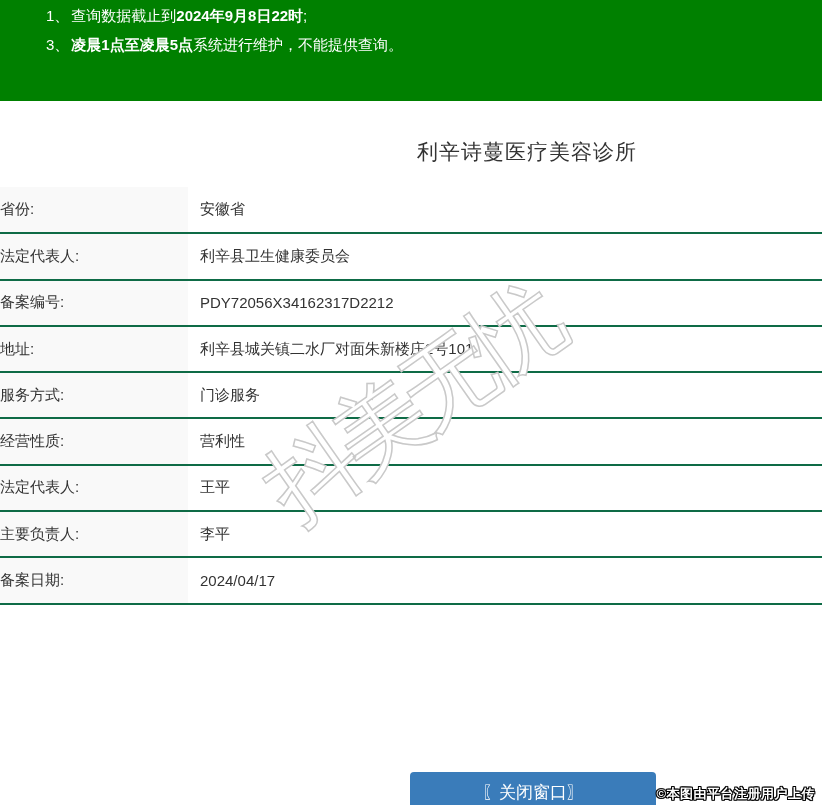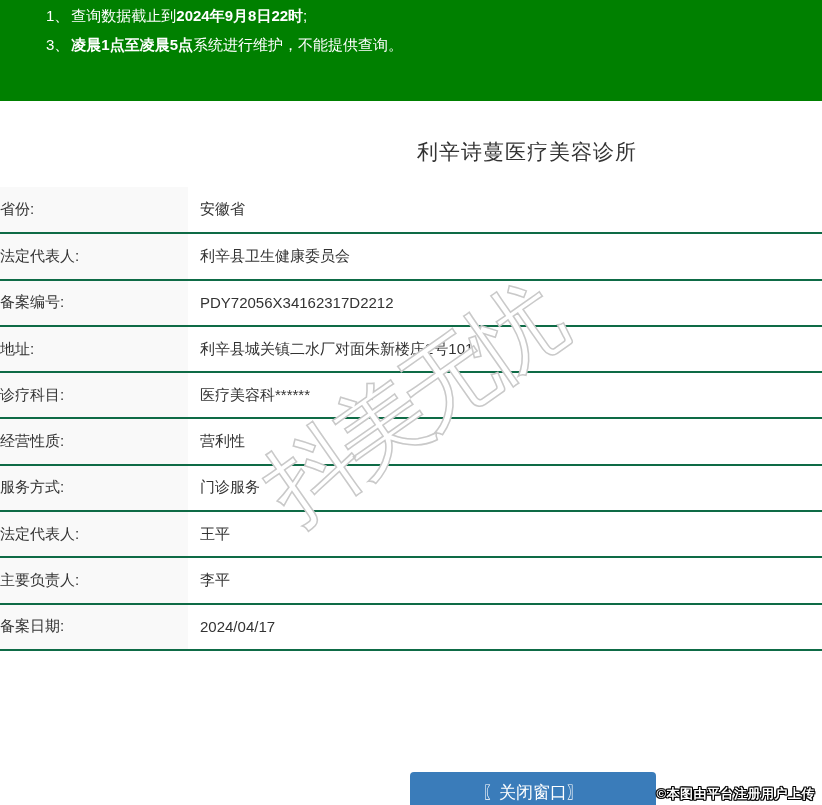--- a/index.html
+++ b/index.html
@@ -128,30 +128,26 @@
       </tr>
       <tr>
         <td class="label-cell">备案编号:</td>
         <td class="value-cell">PDY72056X34162317D2212</td>
       </tr>
       <tr>
         <td class="label-cell">地址:</td>
         <td class="value-cell">利辛县城关镇二水厂对面朱新楼庄2号101</td>
       </tr>
       <tr>
-        <td class="label-cell">诊疗科目:</td>
-        <td class="value-cell">医疗美容科******</td>
+        <td class="label-cell">服务方式:</td>
+        <td class="value-cell">门诊服务</td>
       </tr>
       <tr>
         <td class="label-cell">经营性质:</td>
         <td class="value-cell">营利性</td>
-      </tr>
-      <tr>
-        <td class="label-cell">服务方式:</td>
-        <td class="value-cell">门诊服务</td>
       </tr>
       <tr>
         <td class="label-cell">法定代表人:</td>
         <td class="value-cell">王平</td>
       </tr>
       <tr>
         <td class="label-cell">主要负责人:</td>
         <td class="value-cell">李平</td>
       </tr>
       <tr>

